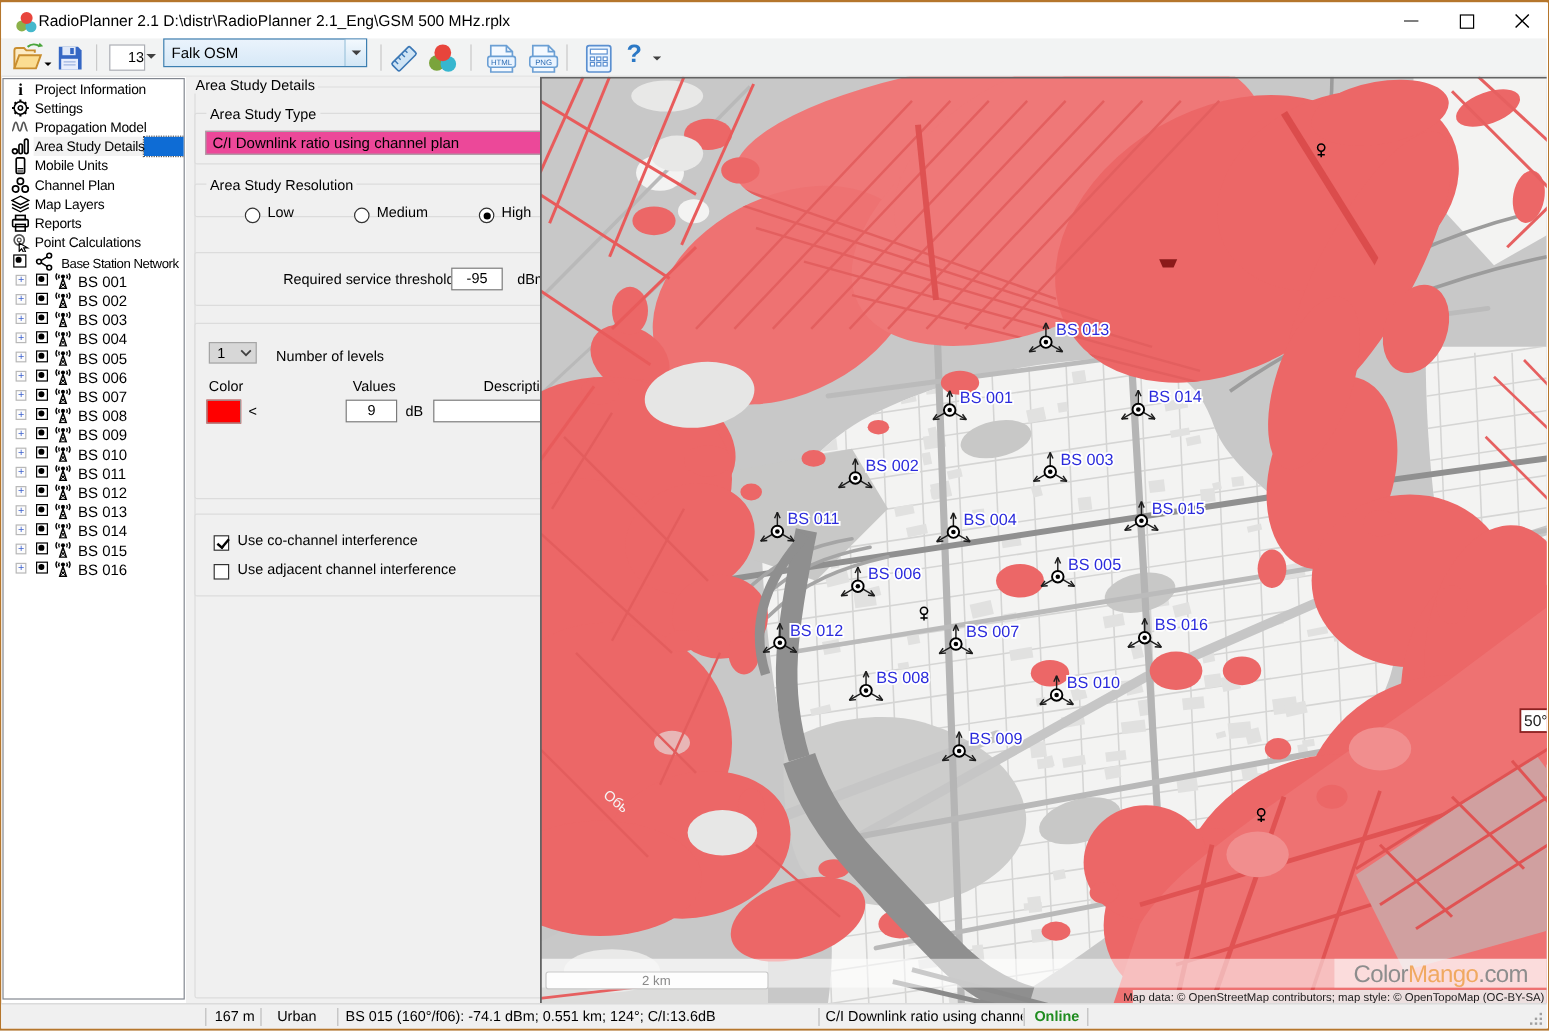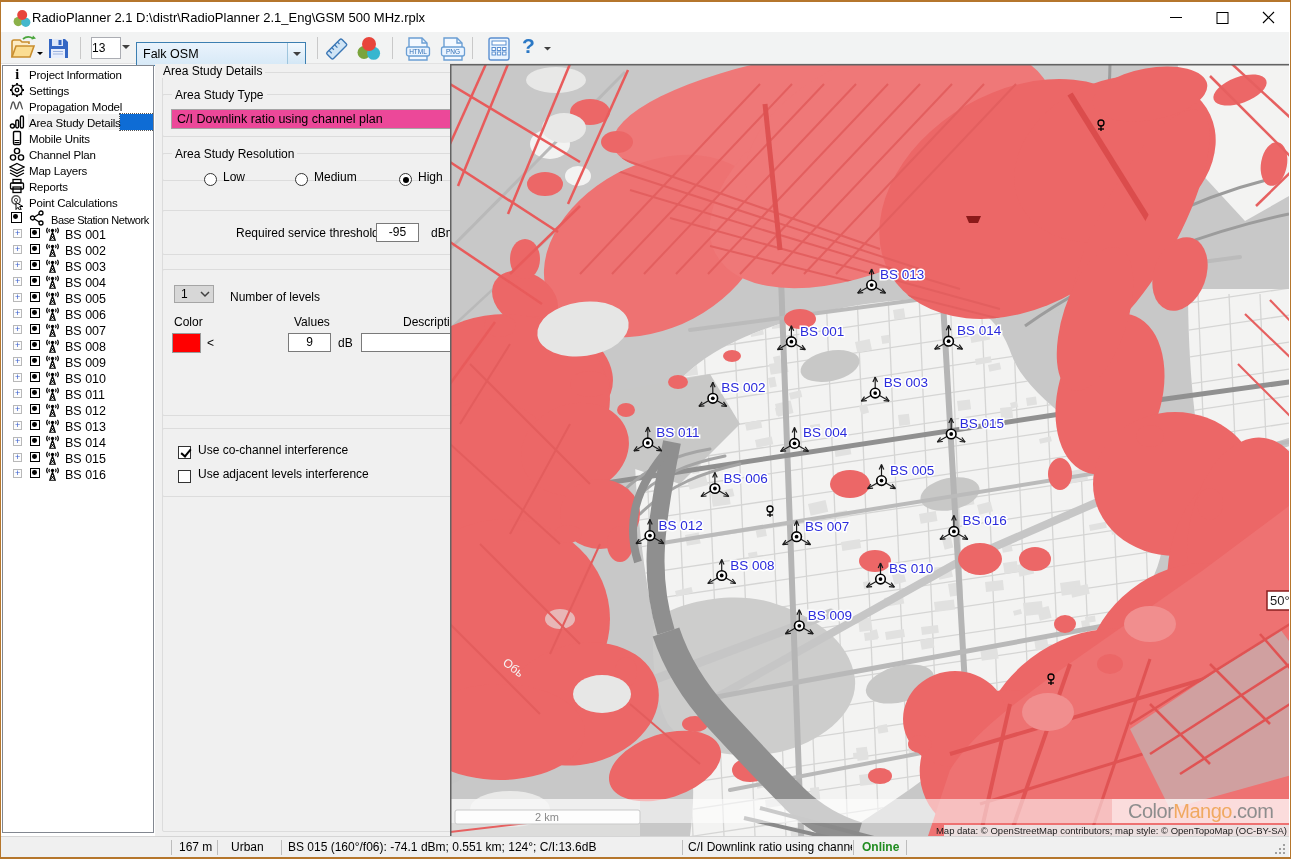--- a/index.html
+++ b/index.html
@@ -62,25 +62,25 @@
   <path d="M28 17l3 3 3-3z" fill="#000"></path>
  </svg>
  <svg style="position:absolute;left:46px;top:4px" width="22" height="24" viewBox="0 0 22 24">
   <path d="M2 3h16l3 3v16H2z" fill="#3567c4"></path>
   <rect x="5" y="3" width="11" height="7" fill="#dfe8f8"></rect>
   <rect x="11.5" y="4" width="3" height="5" fill="#3567c4"></rect>
   <rect x="4" y="13" width="14" height="9" fill="#e8eefc"></rect>
   <path d="M6 15.5h10M6 18h10" stroke="#9db4e0" stroke-width="1"></path>
  </svg>
  <div class="tsep" style="left:79px"></div>
- <div style="position:absolute;left:90px;top:5px;width:30px;height:22px;background:#fff;border:1px solid #abadb3;font-size:12px;text-align:left;line-height:20px">13</div>
+ <div style="position:absolute;left:90px;top:5px;width:30px;height:22px;background:#fff;border:1px solid #abadb3;font-size:12px;text-align:right;line-height:20px">13</div>
  <svg style="position:absolute;left:120px;top:12px" width="10" height="8">
       <path d="M1 1l4 4 4-4z" fill="#404040"></path>
     </svg>
- <div style="position:absolute;left:135px;top:10px;width:170px;height:24px;background:linear-gradient(#eaf3fc,#d7e9f7);border:1px solid #3c7fb1">
+ <div style="position:absolute;left:135px;top:0;width:170px;height:24px;background:linear-gradient(#eaf3fc,#d7e9f7);border:1px solid #3c7fb1">
    <div style="position:absolute;left:6px;top:4px;font-size:12.5px">Falk OSM</div>
    <div style="position:absolute;right:0;top:0;width:18px;height:22px;background:linear-gradient(#f3f9fe,#d2e6f5);border-left:1px solid #9fc5dd">
         <svg style="position:absolute;left:4px;top:8px" width="10" height="8">
           <path d="M1 1l4 4 4-4z" fill="#404040"></path>
         </svg>
       </div>
  </div>
  <div class="tsep" style="left:316px"></div>
  <svg style="position:absolute;left:322px;top:4px" width="26" height="25" viewBox="0 0 26 25">
   <g transform="rotate(-45 13 13)">
@@ -387,21 +387,21 @@
    <div style="position:absolute;left:131px;top:45px">Values</div>
    <div style="position:absolute;left:240px;top:45px">Description</div>
    <div style="position:absolute;left:9px;top:63px;width:29px;height:20px;background:#ff0000;border:1px solid #9a9a9a"></div>
    <div style="position:absolute;left:44px;top:66px">&lt;</div>
    <div class="inp" style="left:125px;top:63px;width:43px;height:19px">9</div>
    <div style="position:absolute;left:175px;top:66px">dB</div>
    <div class="inp" style="left:198px;top:63px;width:150px;height:19px"></div>
  </div>
  <div class="gbox" style="top:364px;height:69px">
    <div style="position:absolute;left:15px;top:16px"><span class="cb chk"></span><span style="position:relative;top:-2px;margin-left:7px">Use co-channel interference</span></div>
-   <div style="position:absolute;left:15px;top:40px"><span class="cb"></span><span style="position:relative;top:-2px;margin-left:7px">Use adjacent levels interference</span></div>
+   <div style="position:absolute;left:15px;top:40px"><span class="cb"></span><span style="position:relative;top:-2px;margin-left:7px">Use adjacent channel interference</span></div>
  </div>
 </div>
 <svg id="map" viewBox="0 0 839 772">
     <rect x="0" y="0" width="839" height="772" fill="#c8c8c8"></rect>
 <g fill="#f3f3f2">
 <path d="M185,400 C200,340 235,302 280,280 C330,255 400,238 470,235 C520,233 548,250 562,292 C577,332 640,370 700,420 C722,452 716,502 690,535 C640,585 560,645 500,695 C450,735 410,758 390,772 L240,772 C250,700 235,655 215,600 C200,555 188,470 185,400 Z"></path>
 <path d="M728,0 L839,0 L839,132 L795,157 L748,106 L726,42 Z"></path>
 <path d="M738,225 L839,225 L839,430 L760,430 C745,380 738,300 738,225 Z"></path>
 <ellipse cx="100" cy="80" rx="20" ry="15"></ellipse>
 <ellipse cx="128" cy="112" rx="13" ry="10"></ellipse>

